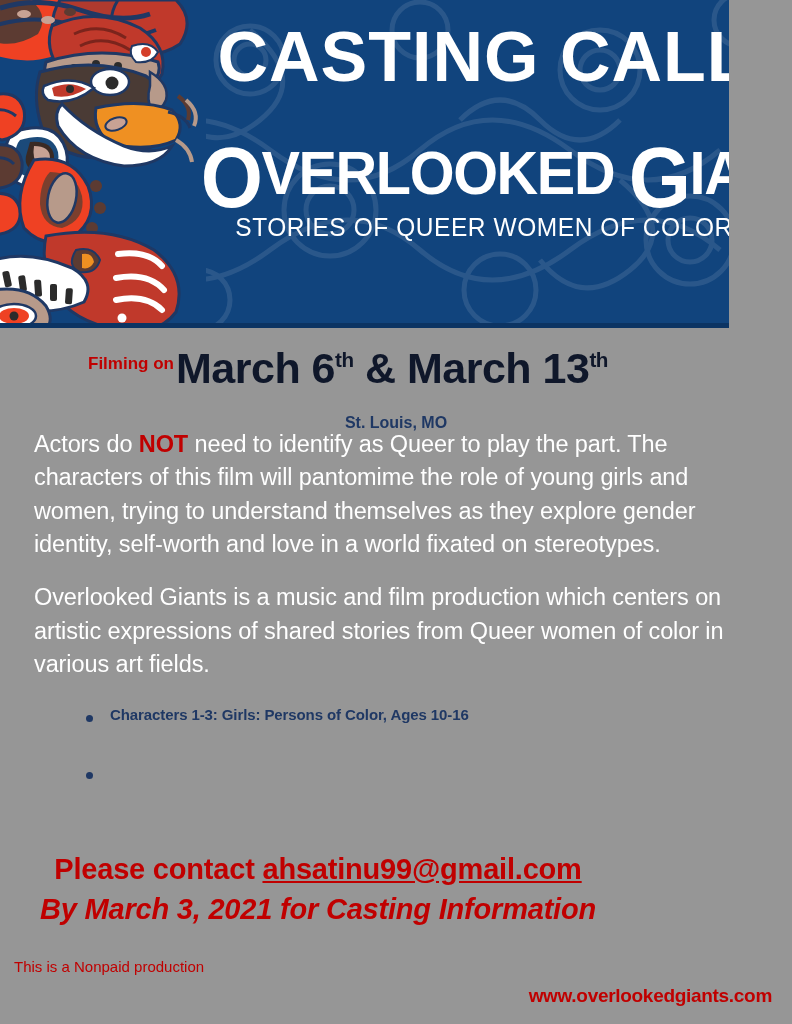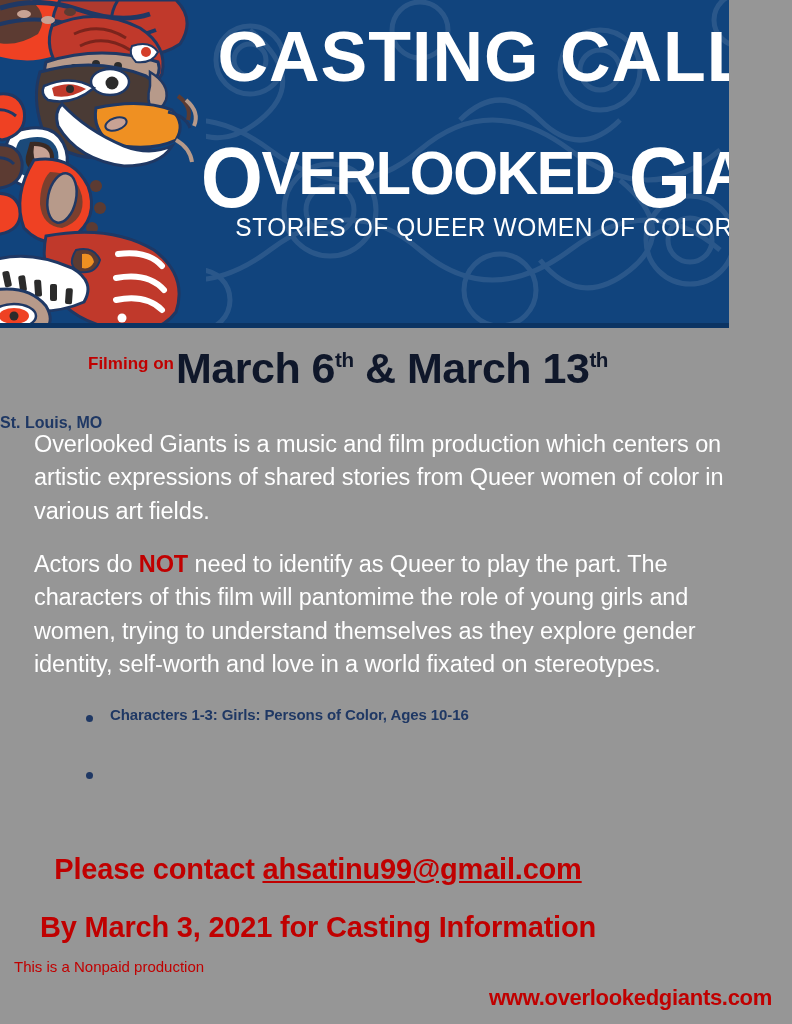--- a/index.html
+++ b/index.html
@@ -177,20 +177,21 @@
     font-size: 0.48em;
     vertical-align: 0.78em;
     font-weight: bold;
   }
 
   .city {
     position: absolute;
     left: 0;
     top: 66px;
     width: 792px;
+    text-align: center;
     color: #1f3864;
     font-weight: bold;
     font-size: 16px;
   }
 
   
   .body-copy {
     position: absolute;
     left: 34px;
     top: 428px;
@@ -253,21 +254,21 @@
 
   .contact-line {
     color: #c00000;
     font-weight: bold;
     font-size: 29px;
     letter-spacing: -0.2px;
     line-height: 1.0;
     white-space: nowrap;
   }
 
-  .contact-line.second { margin-top: 29px; }
+  .contact-line.second { margin-top: 11px; font-style: italic; }
 
   .contact-line .email {
     text-decoration: underline;
     color: #c00000;
   }
 
   
   .footer-left {
     position: absolute;
     left: 14px;
@@ -276,21 +277,21 @@
     font-weight: normal;
     font-size: 15px;
   }
 
   .footer-right {
     position: absolute;
     right: 20px;
     top: 985px;
     color: #c00000;
     font-weight: bold;
-    font-size: 22px;
+    font-size: 19px;
     letter-spacing: -0.3px;
   }
 </style>
 </head>
 <body>
 
 <div class="flyer">
 
   <div class="header">
 
@@ -432,23 +433,23 @@
 
   <div class="date-row">
     <span class="filming-on">Filming on</span>
 
     <span class="dates"><span>March 6</span><sup>th</sup><span> &amp; </span><span>March 13</span><sup>th</sup></span>
 
     <div class="city">St. Louis, MO</div>
   </div>
 
   <div class="body-copy">
+    <p class="para"><span>Actors do </span><span class="not">NOT</span><span> need to identify as Queer to play the part.  The characters of this film will pantomime the role of young girls and women, trying to understand themselves as they explore gender identity, self-worth and love in a world fixated on stereotypes.</span></p>
+
     <p class="para">Overlooked Giants is a music and film production which centers on artistic expressions of shared stories from Queer women of color in various art fields.</p>
-
-    <p class="para"><span>Actors do </span><span class="not">NOT</span><span> need to identify as Queer to play the part.  The characters of this film will pantomime the role of young girls and women, trying to understand themselves as they explore gender identity, self-worth and love in a world fixated on stereotypes.</span></p>
   </div>
 
   <div class="bullets">
     <div class="bullet">
       <span class="dot"></span>
       <span>Characters 1-3: Girls: Persons of Color, Ages 10-16</span>
     </div>
     <div class="bullet">
       <span class="dot"></span>
     </div>

